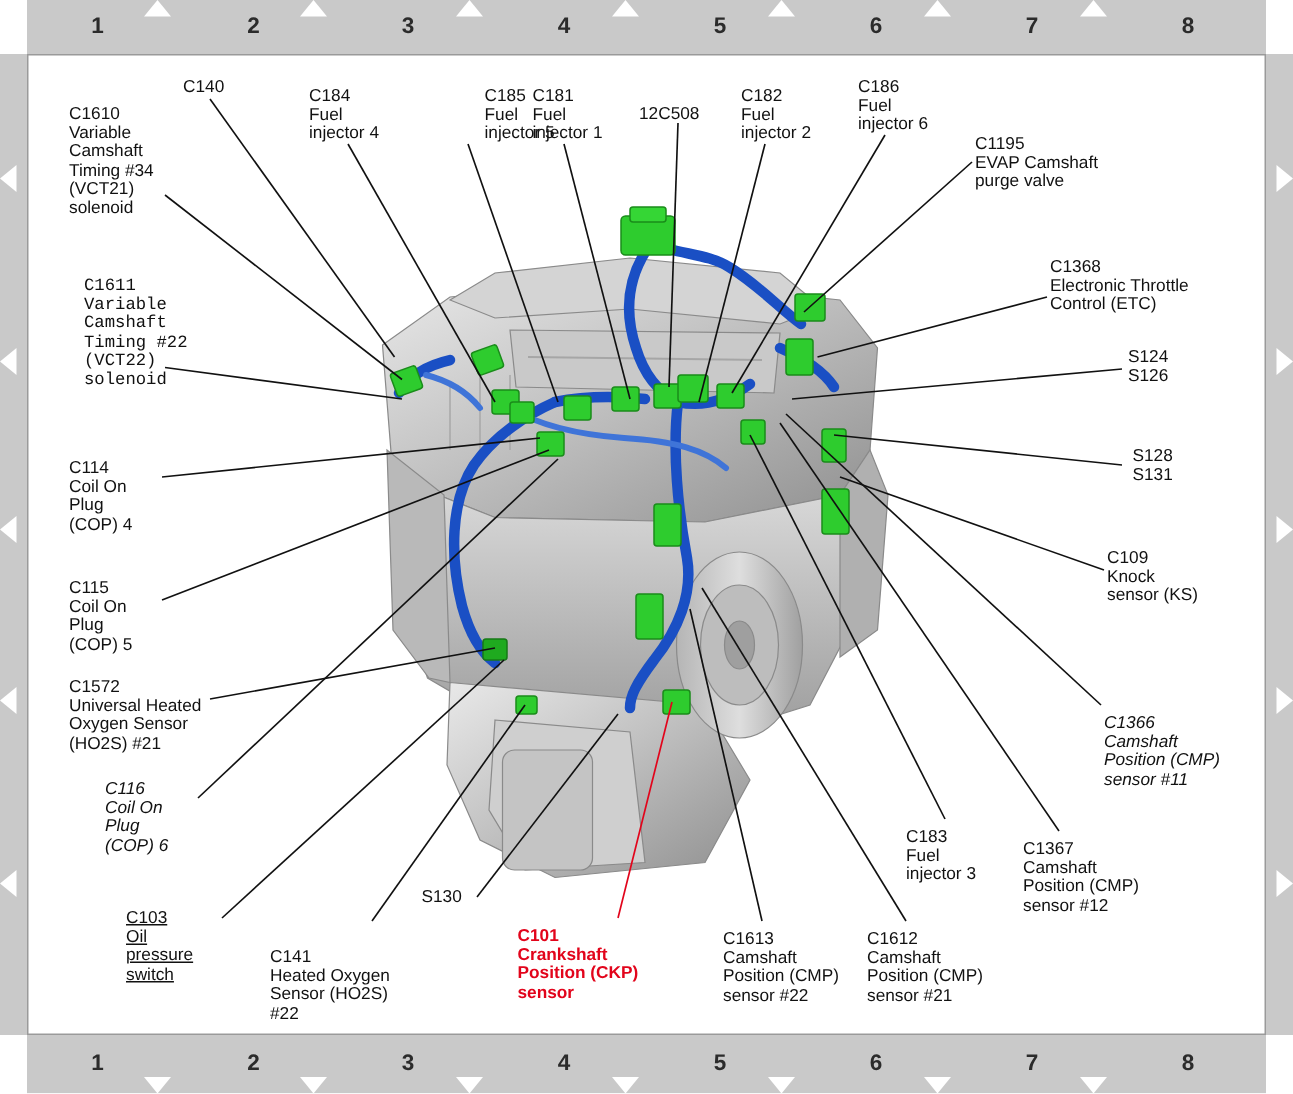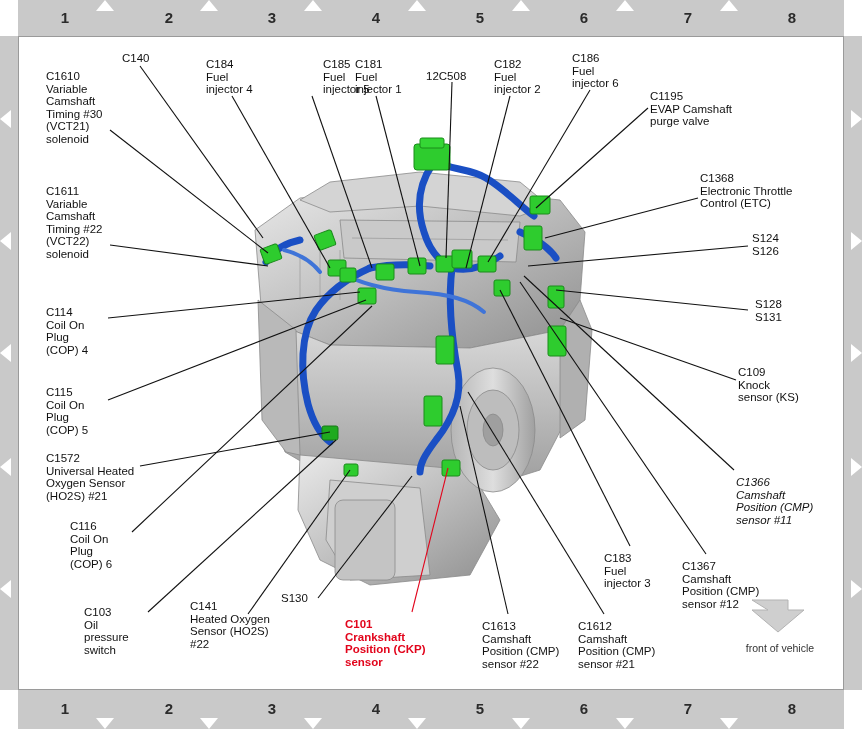--- a/index.html
+++ b/index.html
@@ -208,21 +208,21 @@
         <line x1="630" y1="546" x2="500" y2="290" stroke="#111111"></line>
         <line x1="706" y1="554" x2="520" y2="282" stroke="#111111"></line>
         <line x1="734" y1="470" x2="524" y2="276" stroke="#111111"></line>
       </g>
   </svg>
 
   <div id="labels">
       <div class="label" style="left: 46px; top: 70px;">C1610
 Variable
 Camshaft
-Timing #30
+Timing #34
 (VCT21)
 solenoid</div>
       <div class="label" style="left: 122px; top: 52px;">C140</div>
       <div class="label" style="left: 206px; top: 58px;">C184
 Fuel
 injector 4</div>
       <div class="label" style="left: 291px; top: 58px; margin-left: 32px;">C185
 Fuel
 injector 5</div>
       <div class="label" style="left: 355px; top: 58px;">C181
@@ -241,47 +241,47 @@
       <div class="label" style="left: 700px; top: 172px;">C1368
 Electronic Throttle
 Control (ETC)</div>
       <div class="label" style="left: 752px; top: 232px;">S124
 S126</div>
       <div class="label" style="left: 735px; top: 298px; margin-left: 20px;">S128
 S131</div>
       <div class="label" style="left: 738px; top: 366px;">C109
 Knock
 sensor (KS)</div>
-      <div class="label" style="left: 46px; top: 185px;">C1611
+      <div class="label" style="left: 56px; top: 185px; font-family: Liberation Mono, monospace;">C1611
 Variable
 Camshaft
 Timing #22
 (VCT22)
 solenoid</div>
       <div class="label" style="left: 46px; top: 306px;">C114
 Coil On
 Plug
 (COP) 4</div>
       <div class="label" style="left: 46px; top: 386px;">C115
 Coil On
 Plug
 (COP) 5</div>
       <div class="label" style="left: 46px; top: 452px;">C1572
 Universal Heated
 Oxygen Sensor
 (HO2S) #21</div>
-      <div class="label" style="left: 70px; top: 520px;">C116
+      <div class="label" style="left: 70px; top: 520px; font-style: italic;">C116
 Coil On
 Plug
 (COP) 6</div>
-      <div class="label" style="left: 84px; top: 606px;">C103
+      <div class="label" style="left: 84px; top: 606px; text-decoration: underline;">C103
 Oil
 pressure
 switch</div>
-      <div class="label" style="left: 180px; top: 600px; margin-left: 10px;">C141
+      <div class="label" style="left: 180px; top: 632px;">C141
 Heated Oxygen
 Sensor (HO2S)
 #22</div>
       <div class="label" style="left: 281px; top: 592px;">S130</div>
       <div class="label red" style="left: 345px; top: 618px;">C101
 Crankshaft
 Position (CKP)
 sensor</div>
       <div class="label" style="left: 482px; top: 620px;">C1613
 Camshaft
@@ -297,20 +297,14 @@
       <div class="label" style="left: 682px; top: 560px;">C1367
 Camshaft
 Position (CMP)
 sensor #12</div>
       <div class="label" style="left: 736px; top: 476px; font-style: italic;">C1366
 Camshaft
 Position (CMP)
 sensor #11</div>
     </div>
 
-  <div class="fov">
-    <svg width="64" height="40" viewBox="0 0 64 40">
-      <polygon points="4,4 40,4 40,14 56,14 30,36 4,14 20,14" fill="#cfcfcf" stroke="#b3b3b3"></polygon>
-    </svg>
-    <div class="fov-label">front of vehicle</div>
-  </div>
 
 </div>
 
 </body></html>

